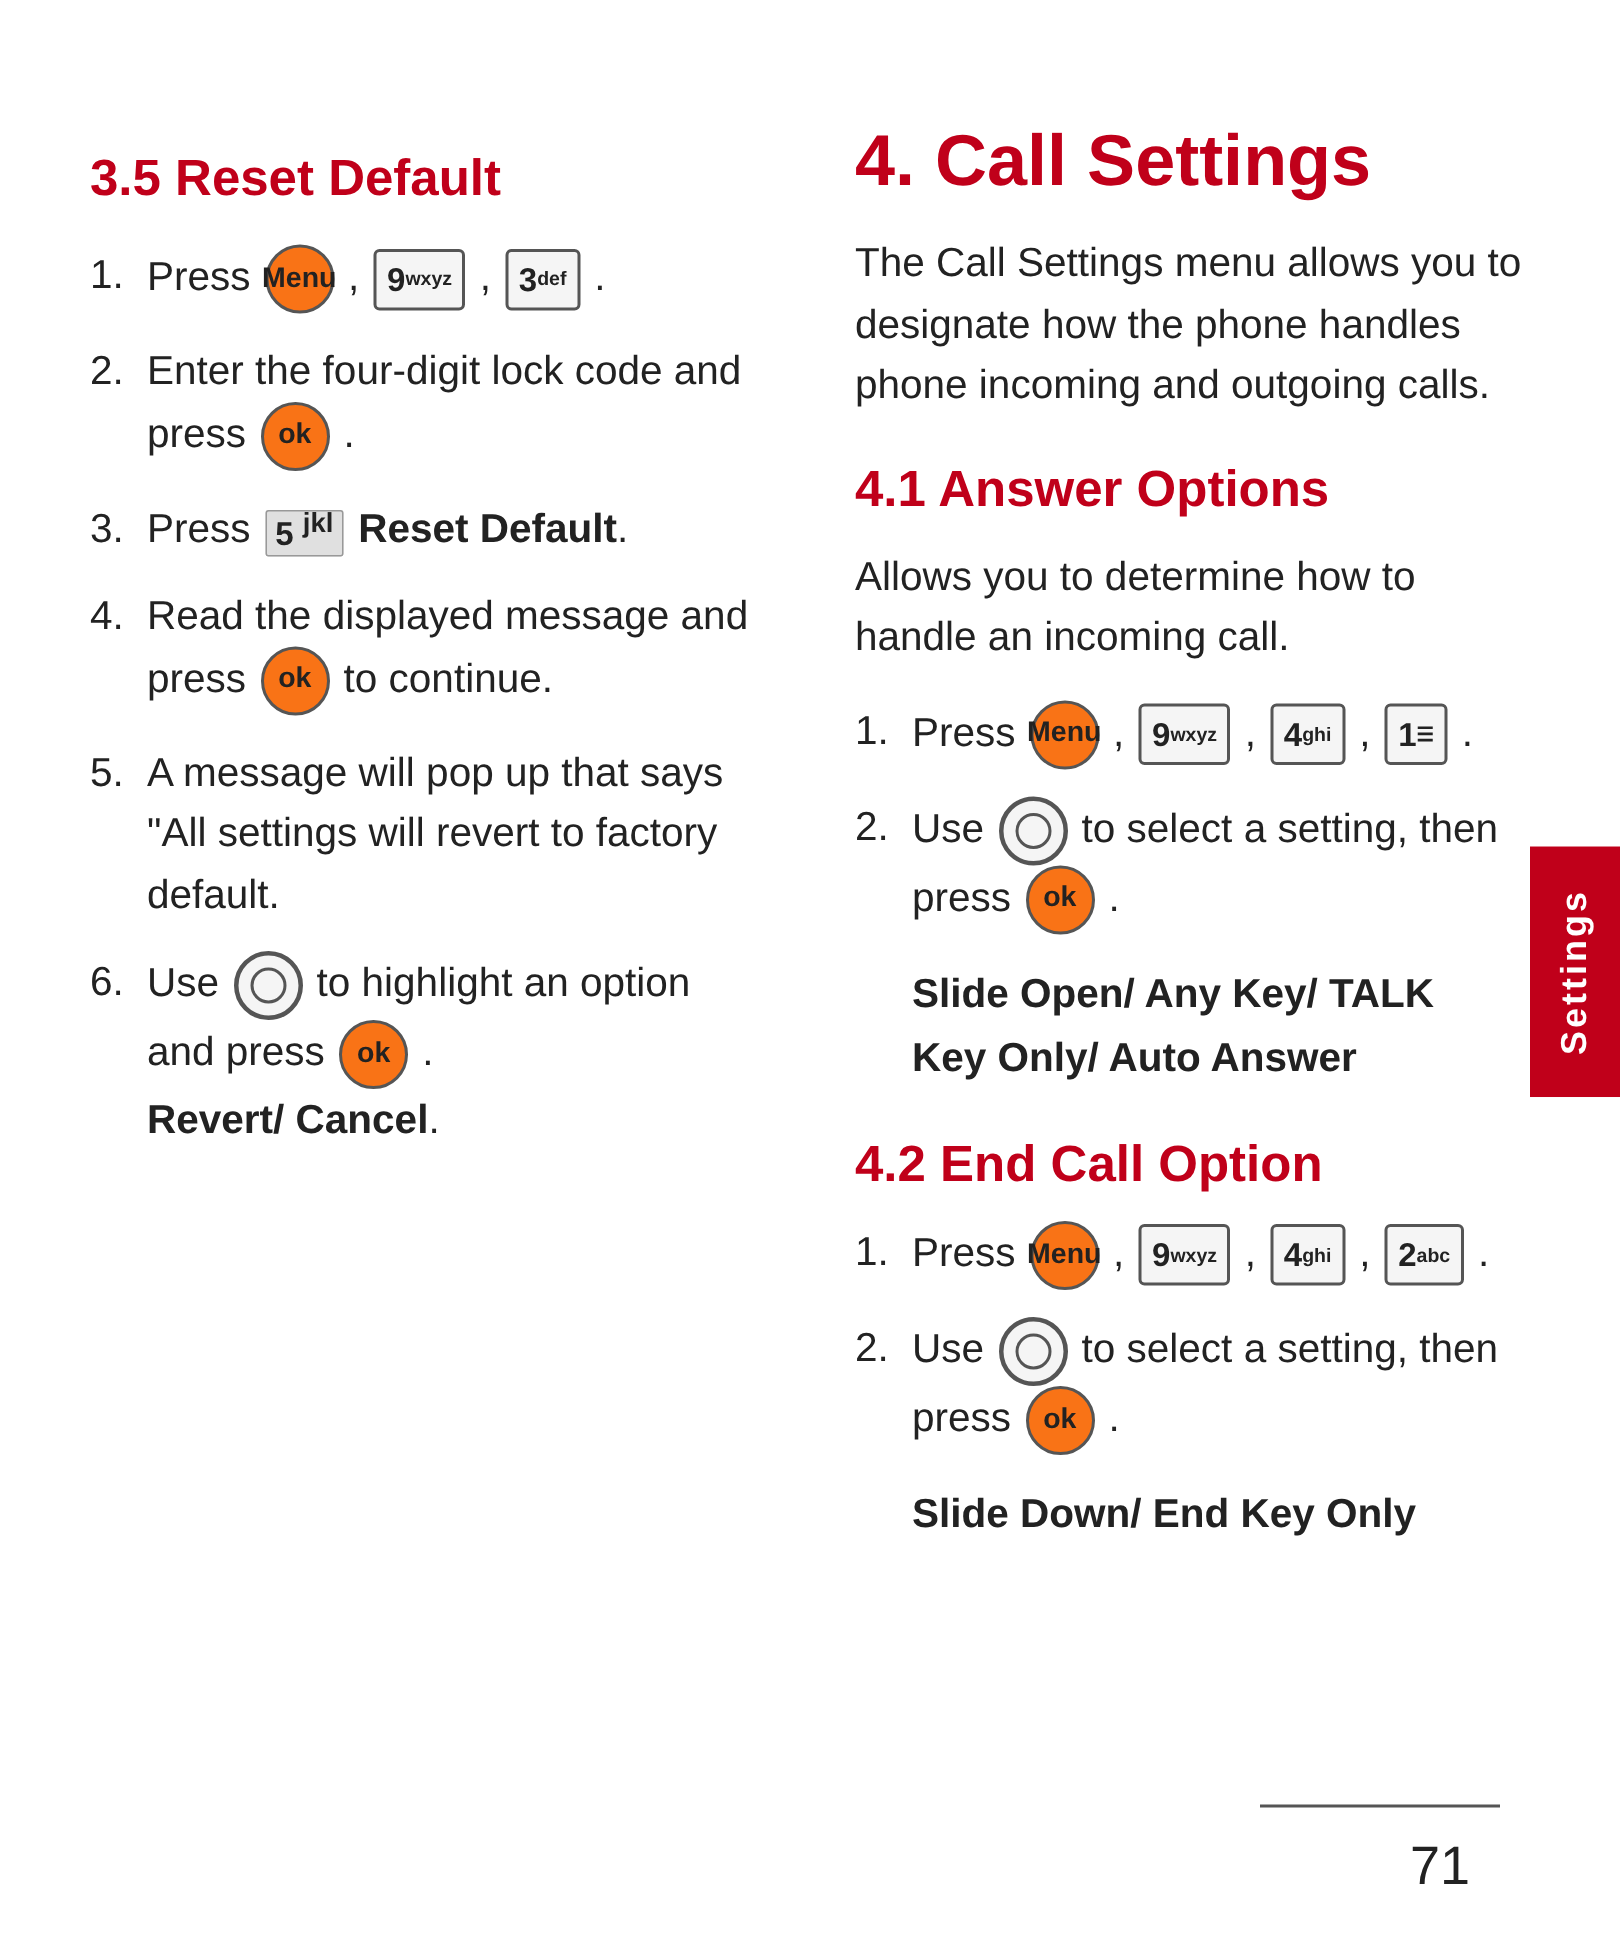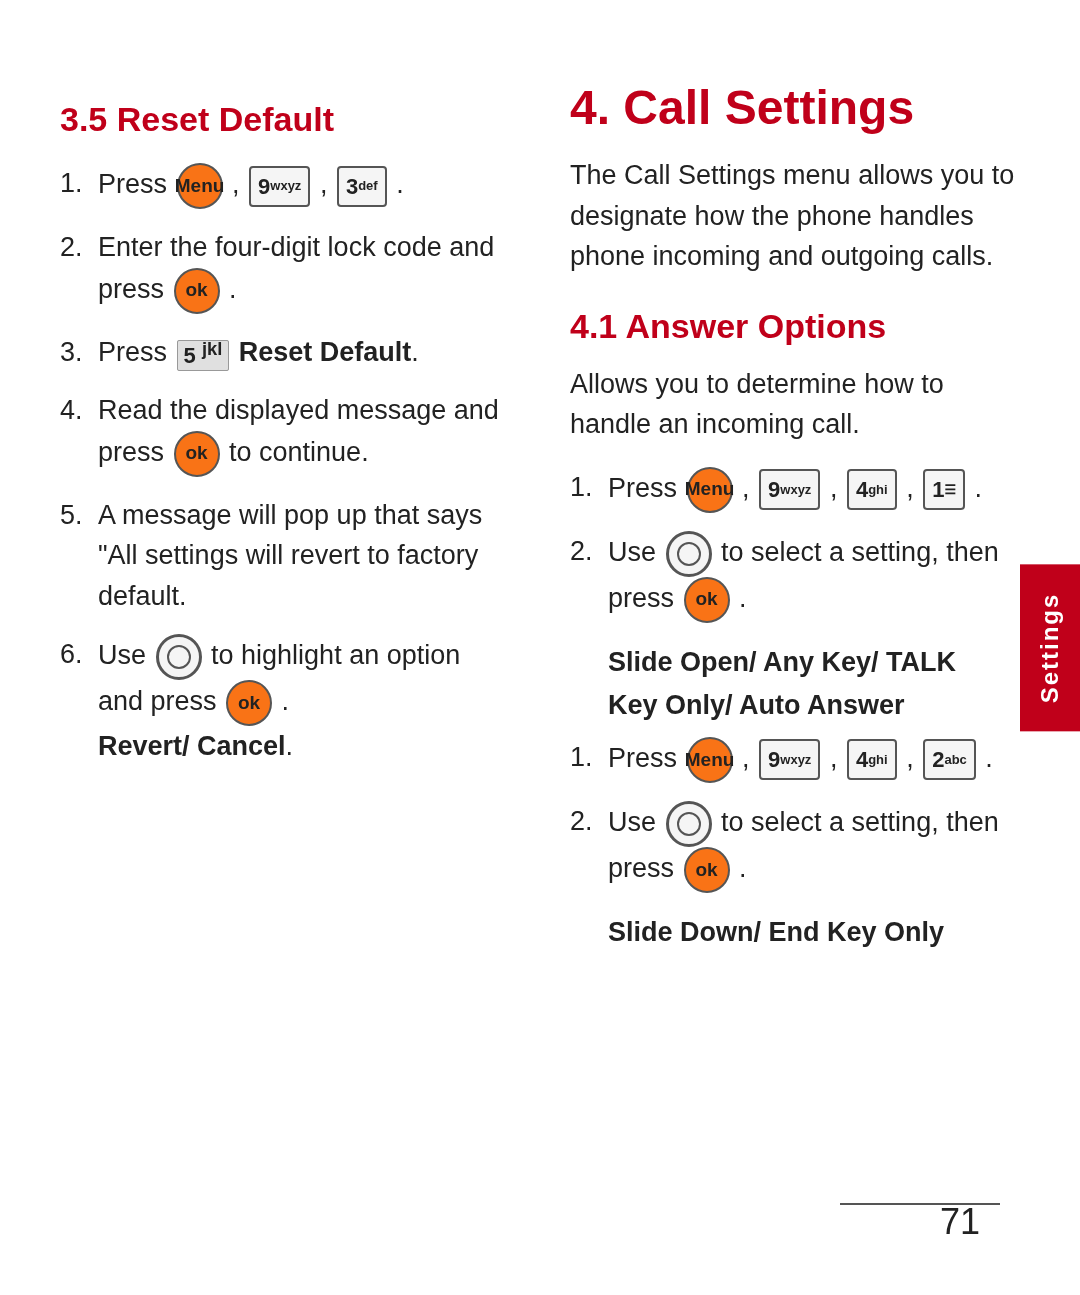--- a/index.html
+++ b/index.html
@@ -179,21 +179,21 @@
       text-orientation: mixed;
       padding: 28px 16px;
       font-size: 24px;
       font-weight: bold;
       letter-spacing: 2px;
     }
 
     
     .page-number {
       position: absolute;
-      bottom: 52px;
+      bottom: 30px;
       right: 100px;
       font-size: 36px;
       color: #222;
       font-weight: normal;
     }
 
     .divider-line {
       position: absolute;
       bottom: 90px;
       right: 80px;
@@ -306,20 +306,21 @@
         to select a setting, then press
         <span class="circle-btn">ok</span>
         .
       </span>
     </div>
 
     <div class="slide-options">
       Slide Open/ Any Key/ TALK<br>Key Only/ Auto Answer
     </div>
 
+    <h2 class="subsection-heading">4.2 End Call Option</h2>
 
     <div class="step-item">
       <span class="step-number">1.</span>
       <span class="step-content">
         Press
         <span class="circle-btn">Menu</span>
         ,
         <span class="key-btn">9<sup>wxyz</sup></span>
         ,
         <span class="key-btn">4<sup>ghi</sup></span>

